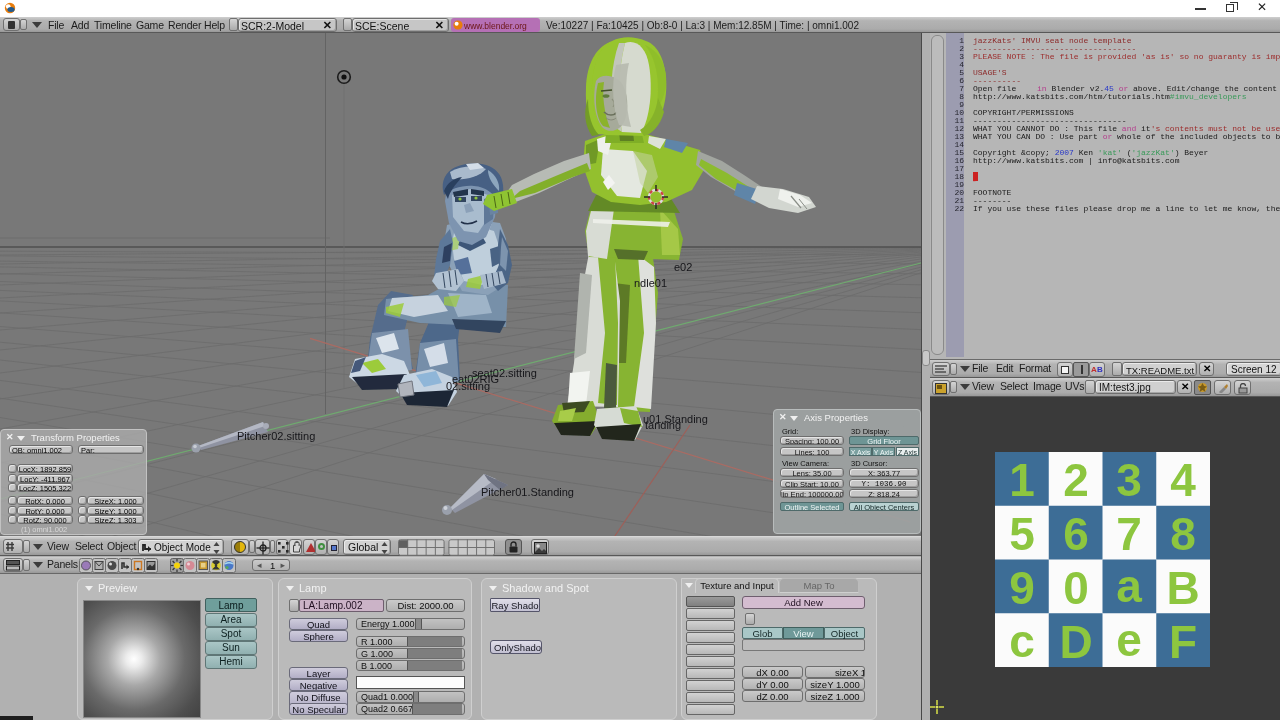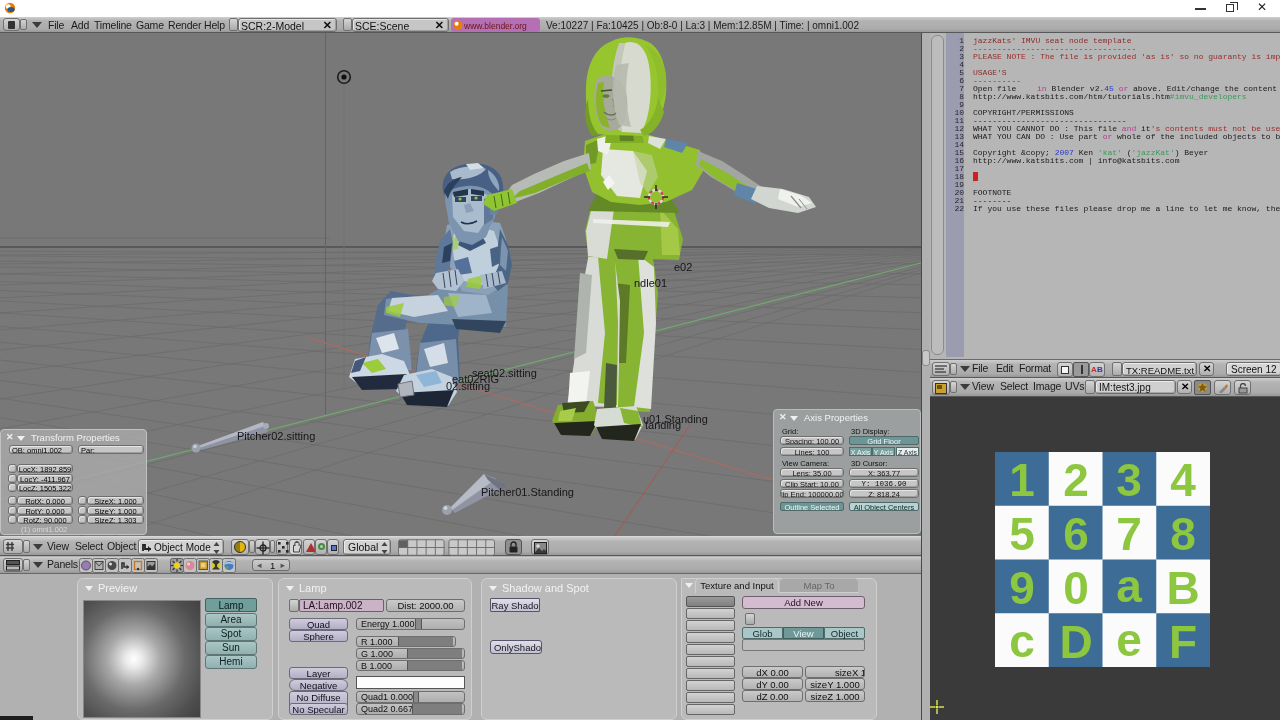--- a/index.html
+++ b/index.html
@@ -549,34 +549,34 @@
     <div class="abs" style="left:20px;top:20px;width:85px;height:13px;background:#cbb3c7;border:1px solid #6e5e6e;border-radius:2px;font-size:10px;color:#201020;">
         <span style="position:absolute;left:3px;top:0px;">LA:Lamp.002</span>
       </div>
     <div class="abs numf" style="left:107px;top:20px;width:79px;height:13px;">Dist: 2000.00</div>
     <div class="abs lavb" style="left:10px;top:39px;width:59px;height:12px;">Quad</div>
     <div class="abs lavb" style="left:10px;top:51px;width:59px;height:12px;">Sphere</div>
     <div class="abs sld" style="left:77px;top:39px;width:109px;height:12px;">
         <span style="position:absolute;left:4px;top:0px;">Energy 1.000</span>
         <span style="position:absolute;left:58px;top:0;width:7px;height:12px;background:#8a8a8a;border-left:1px solid #555;border-right:1px solid #555;"></span>
       </div>
-    <div class="abs sld" style="left:77px;top:57px;width:100px;height:11px;">
+    <div class="abs sld" style="left:77px;top:57px;width:109px;height:11px;">
         <span style="position:absolute;left:4px;top:0px;">R 1.000</span>
         <span style="position:absolute;right:2px;top:0;width:55px;height:11px;background:#7e7e7e;border-left:1px solid #555;"></span>
       </div>
     <div class="abs sld" style="left:77px;top:69px;width:109px;height:11px;">
         <span style="position:absolute;left:4px;top:0px;">G 1.000</span>
         <span style="position:absolute;right:2px;top:0;width:55px;height:11px;background:#7e7e7e;border-left:1px solid #555;"></span>
       </div>
     <div class="abs sld" style="left:77px;top:81px;width:109px;height:11px;">
         <span style="position:absolute;left:4px;top:0px;">B 1.000</span>
         <span style="position:absolute;right:2px;top:0;width:55px;height:11px;background:#7e7e7e;border-left:1px solid #555;"></span>
       </div>
     <div class="abs lavb" style="left:10px;top:88px;width:59px;height:12px;">Layer</div>
-    <div class="abs lavb" style="left:10px;top:100px;width:59px;height:12px;border-radius:6px;">Negative</div>
+    <div class="abs lavb" style="left:10px;top:100px;width:59px;height:12px;">Negative</div>
     <div class="abs lavb" style="left:10px;top:112px;width:59px;height:17px;">No Diffuse</div>
     <div class="abs lavb" style="left:10px;top:124px;width:59px;height:12px;">No Specular</div>
     <div class="abs" style="left:77px;top:97px;width:109px;height:13px;background:#fdfdfd;border:1px solid #555;"></div>
     <div class="abs sld" style="left:77px;top:112px;width:109px;height:12px;">
         <span style="position:absolute;left:4px;top:0px;">Quad1 0.000</span>
         <span style="position:absolute;left:56px;top:0;width:6px;height:12px;background:#8a8a8a;border-left:1px solid #555;border-right:1px solid #555;"></span>
       </div>
     <div class="abs sld" style="left:77px;top:124px;width:109px;height:12px;">
         <span style="position:absolute;left:4px;top:0px;">Quad2 0.667</span>
         <span style="position:absolute;right:2px;top:0;width:50px;height:12px;background:#7e7e7e;border-left:1px solid #555;"></span>

